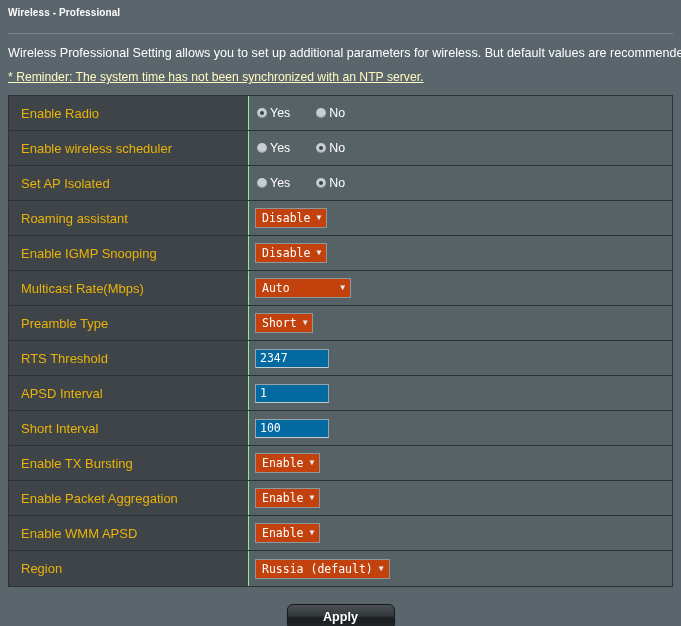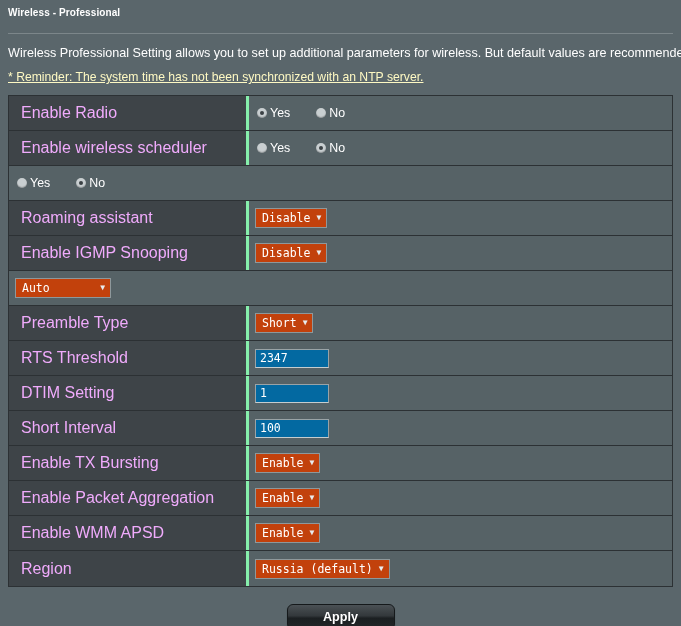--- a/index.html
+++ b/index.html
@@ -66,27 +66,27 @@
     border-bottom: 1px solid #2c3134;
     box-sizing: border-box;
   }
   .row:last-child {
     border-bottom: none;
   }
   .cell-label {
     width: 240px;
     min-width: 240px;
     background: #3e4448;
-    border-right: 3px solid #86efac;
+    border-right: 1px solid #86efac;
     box-sizing: border-box;
     display: flex;
     align-items: center;
     padding-left: 12px;
-    font-size: 16px;
-    color: #f0abfc;
+    font-size: 13px;
+    color: #eab308;
   }
   .cell-value {
     flex: 1;
     background: #566266;
     box-sizing: border-box;
     display: flex;
     align-items: center;
     padding-left: 6px;
   }
 
@@ -236,20 +236,21 @@
             <span class="radio-label">Yes</span>
           </label>
           <label class="radio-opt">
             <span class="radio-dot checked"></span>
             <span class="radio-label">No</span>
           </label>
         </div>
       </div>
     </div>
     <div class="row">
+      <div class="cell-label">Set AP Isolated</div>
       <div class="cell-value">
         <div class="radio-group">
           <label class="radio-opt">
             <span class="radio-dot"></span>
             <span class="radio-label">Yes</span>
           </label>
           <label class="radio-opt">
             <span class="radio-dot checked"></span>
             <span class="radio-label">No</span>
           </label>
@@ -268,20 +269,21 @@
     <div class="row">
       <div class="cell-label">Enable IGMP Snooping</div>
       <div class="cell-value">
         <div class="select-box">
           <span class="sel-text">Disable</span>
           <span class="caret">▼</span>
         </div>
       </div>
     </div>
     <div class="row">
+      <div class="cell-label">Multicast Rate(Mbps)</div>
       <div class="cell-value">
         <div class="select-box wide">
           <span class="sel-text">Auto</span>
           <span class="caret">▼</span>
         </div>
       </div>
     </div>
     <div class="row">
       <div class="cell-label">Preamble Type</div>
       <div class="cell-value">
@@ -291,21 +293,21 @@
         </div>
       </div>
     </div>
     <div class="row">
       <div class="cell-label">RTS Threshold</div>
       <div class="cell-value">
         <input type="text" class="text-input" value="2347" style="">
       </div>
     </div>
     <div class="row">
-      <div class="cell-label">DTIM Setting</div>
+      <div class="cell-label">APSD Interval</div>
       <div class="cell-value">
         <input type="text" class="text-input" value="1" style="">
       </div>
     </div>
     <div class="row">
       <div class="cell-label">Short Interval</div>
       <div class="cell-value">
         <input type="text" class="text-input" value="100" style="">
       </div>
     </div>

